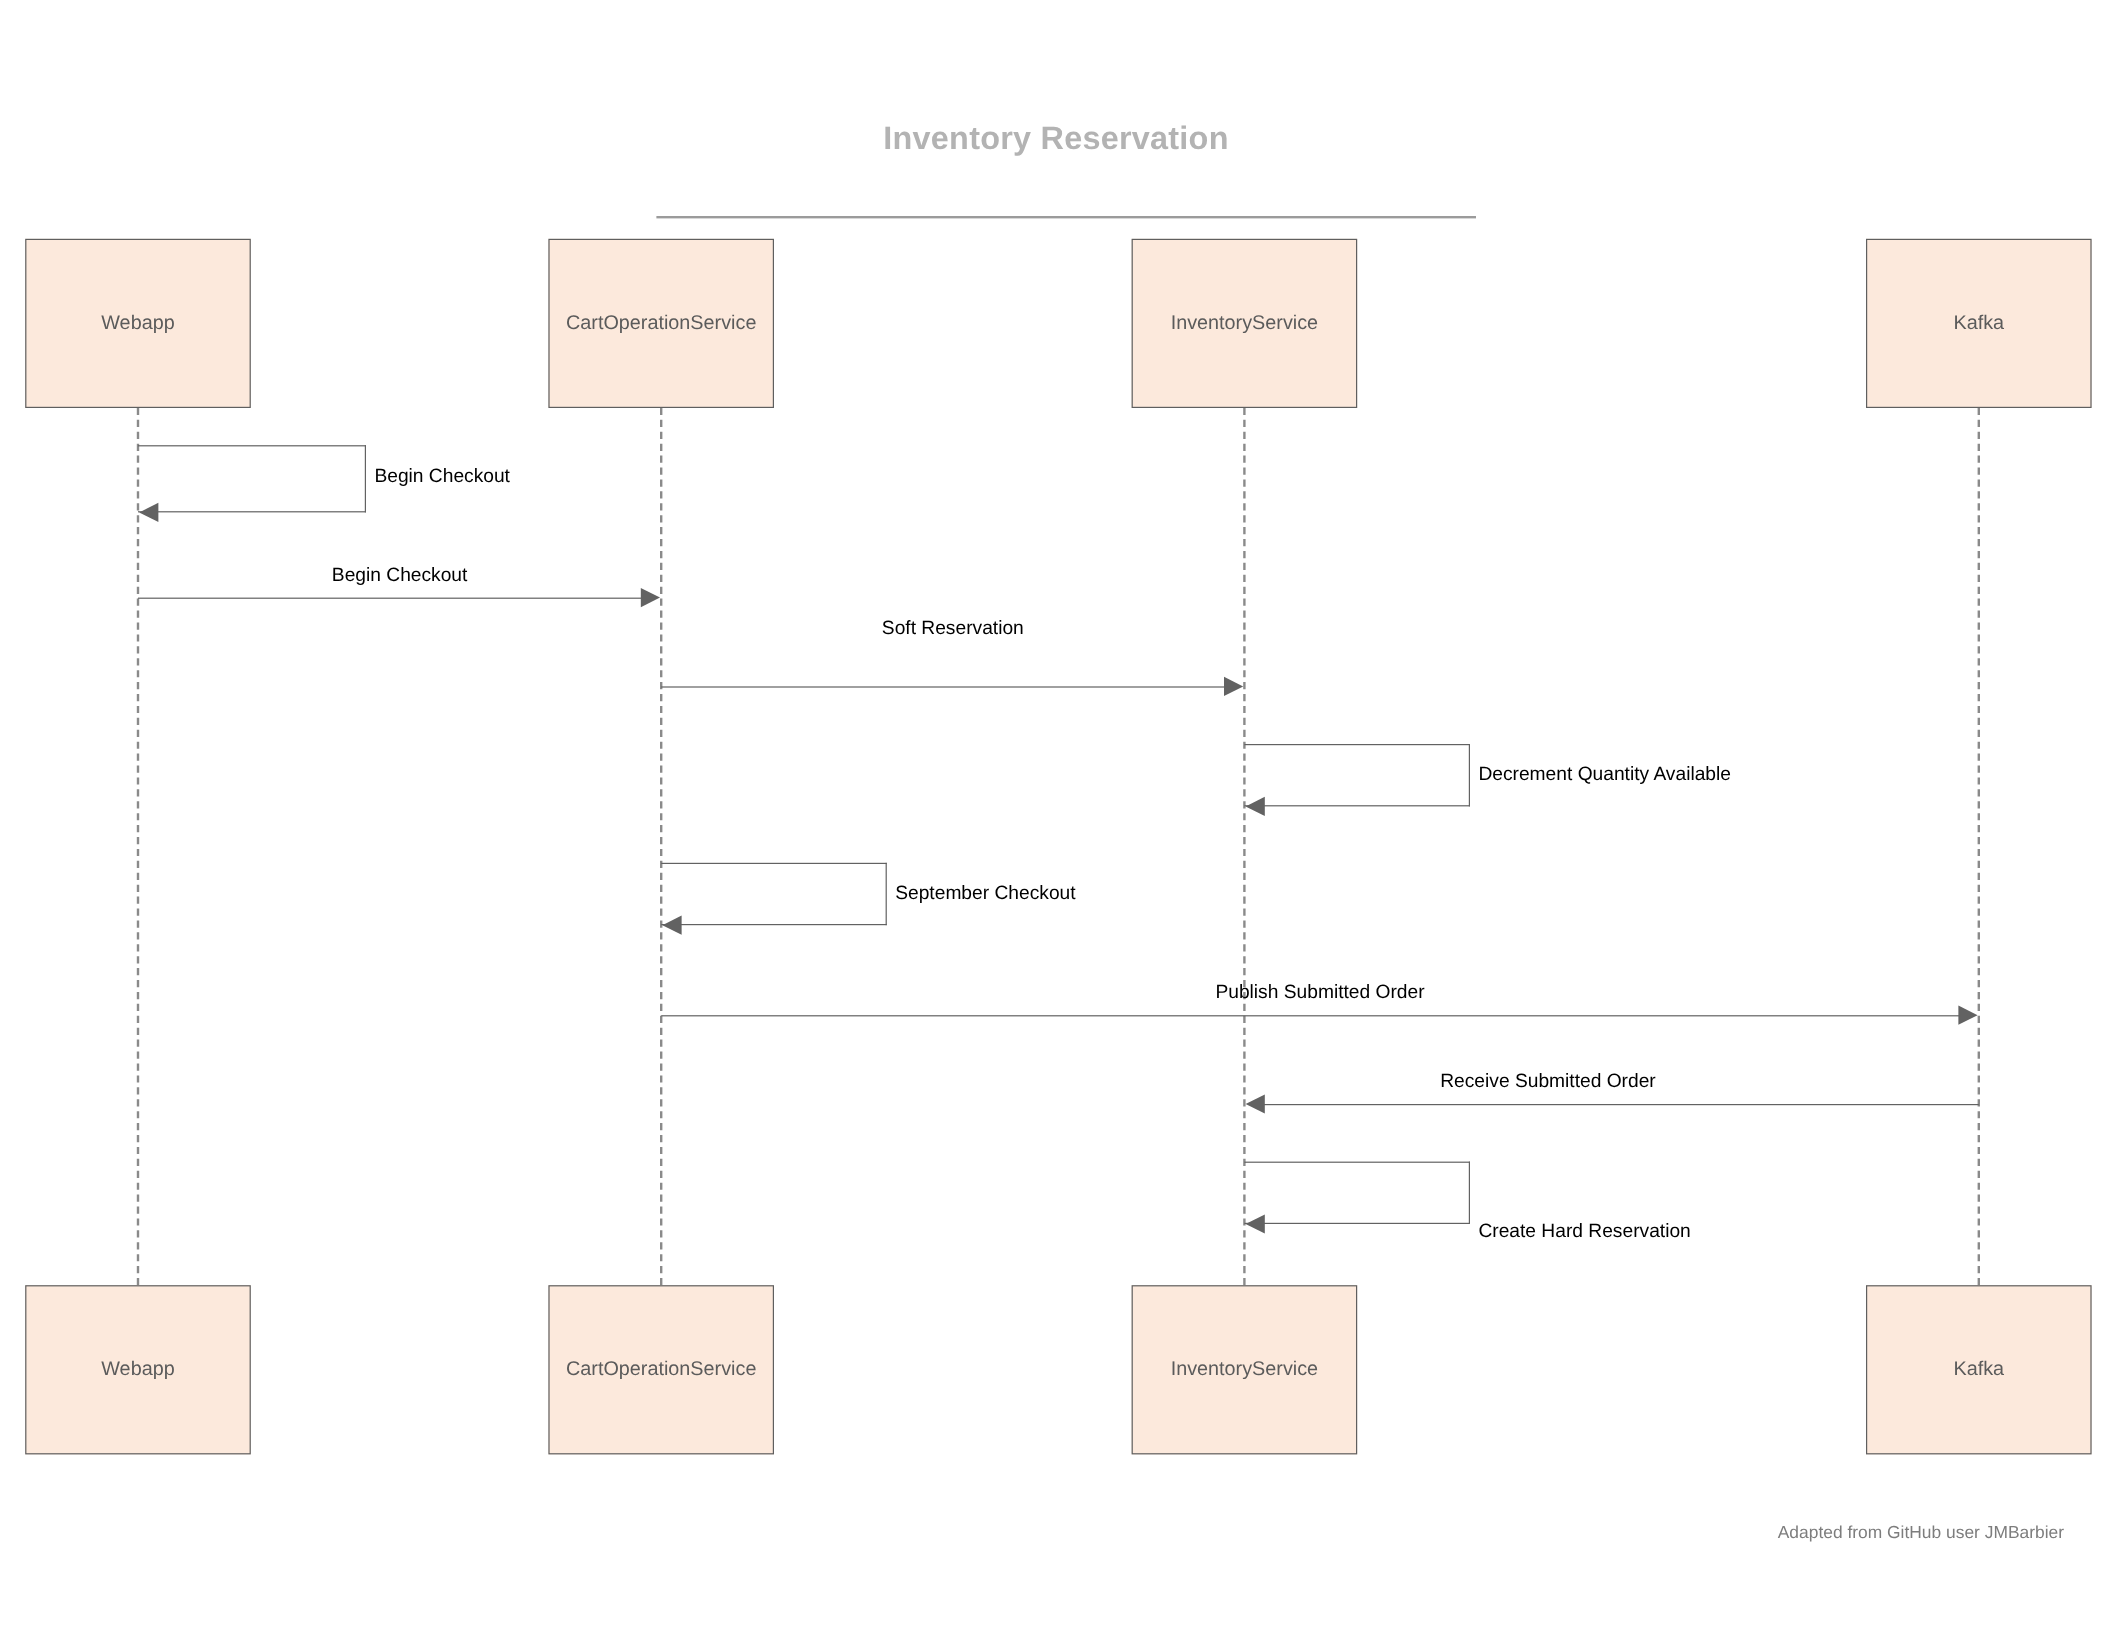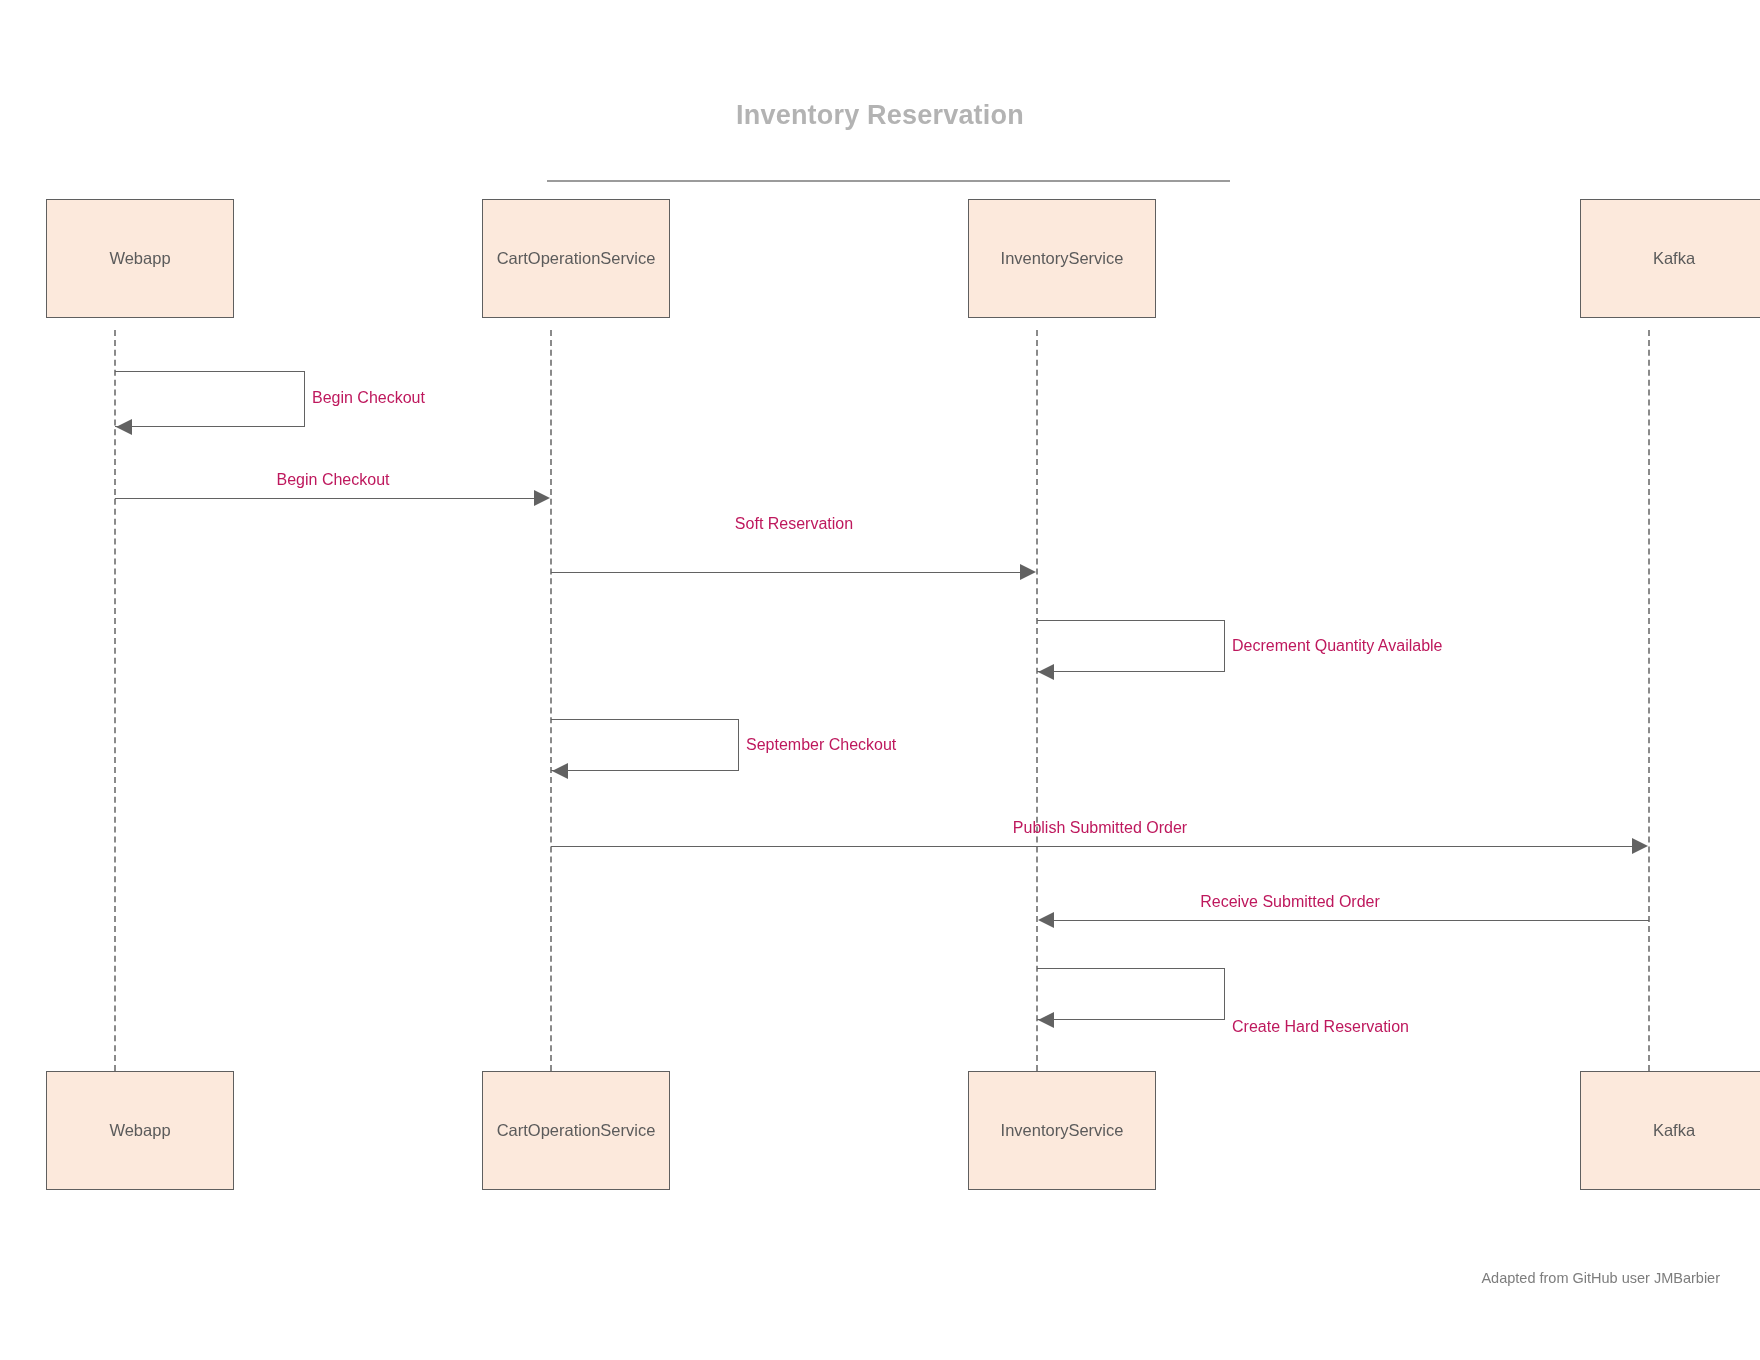--- a/index.html
+++ b/index.html
@@ -20,36 +20,35 @@
   }
   #title-rule{
     position:absolute;left:547px;top:180px;width:683px;height:2px;background:#9b9b9b;
   }
 
   
   .lifeline{
     position:absolute;width:0;border-left:2px dashed #8a8a8a;
   }
   .participant-box{
-    position:absolute;width:188px;height:119px;
+    position:absolute;width:188px;height:141px;
     background:#fce9dc;border:1px solid #5f5f5f;
     display:flex;align-items:center;justify-content:center;
     box-sizing:border-box;
-    margin-left:25px;
   }
   .participant-label{
     font-size:16.5px;color:#5b5b5b;white-space:nowrap;
   }
 
   
   .msg-line{
     position:absolute;height:0;border-top:1.4px solid #626262;
   }
   .msg-label{
-    position:absolute;font-size:16px;color:#be185d;white-space:nowrap;
+    position:absolute;font-size:16px;color:#000000;white-space:nowrap;
   }
   .msg-label.centered{text-align:center;}
   .arrow-head{position:absolute;width:0;height:0;}
   .arrow-right{
     border-top:8px solid transparent;border-bottom:8px solid transparent;
     border-left:16px solid #626262;
   }
   .arrow-left{
     border-top:8px solid transparent;border-bottom:8px solid transparent;
     border-right:16px solid #626262;

